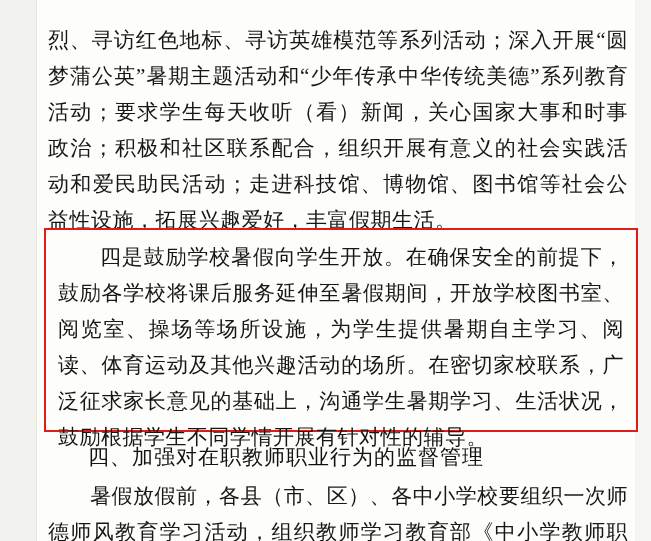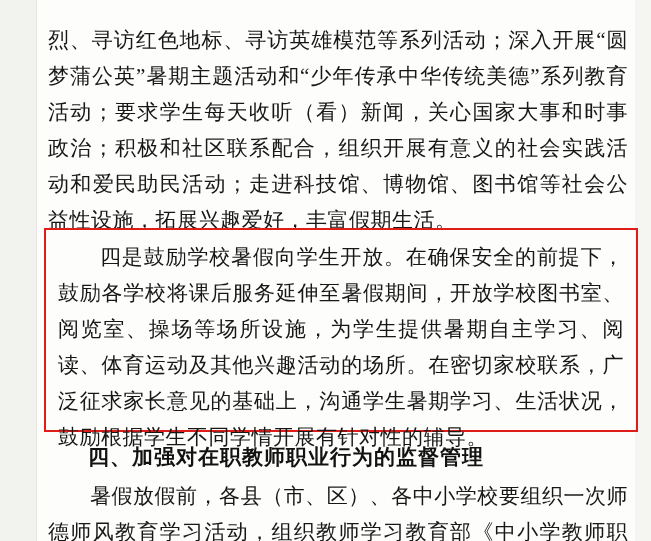--- a/index.html
+++ b/index.html
@@ -79,21 +79,21 @@
     top: 9px;
     width: 566px;
   }
   .heading {
     position: absolute;
     left: 48px;
     top: 440px;
     width: 560px;
     font-size: 21px;
     line-height: 34px;
-    font-weight: bold;
+    font-weight: normal;
     color: #121212;
     letter-spacing: 1px;
     font-family: "Liberation Serif", "DejaVu Serif", serif;
   }
   .para-bottom {
     position: absolute;
     left: 8px;
     top: 478px;
     width: 580px;
   }

